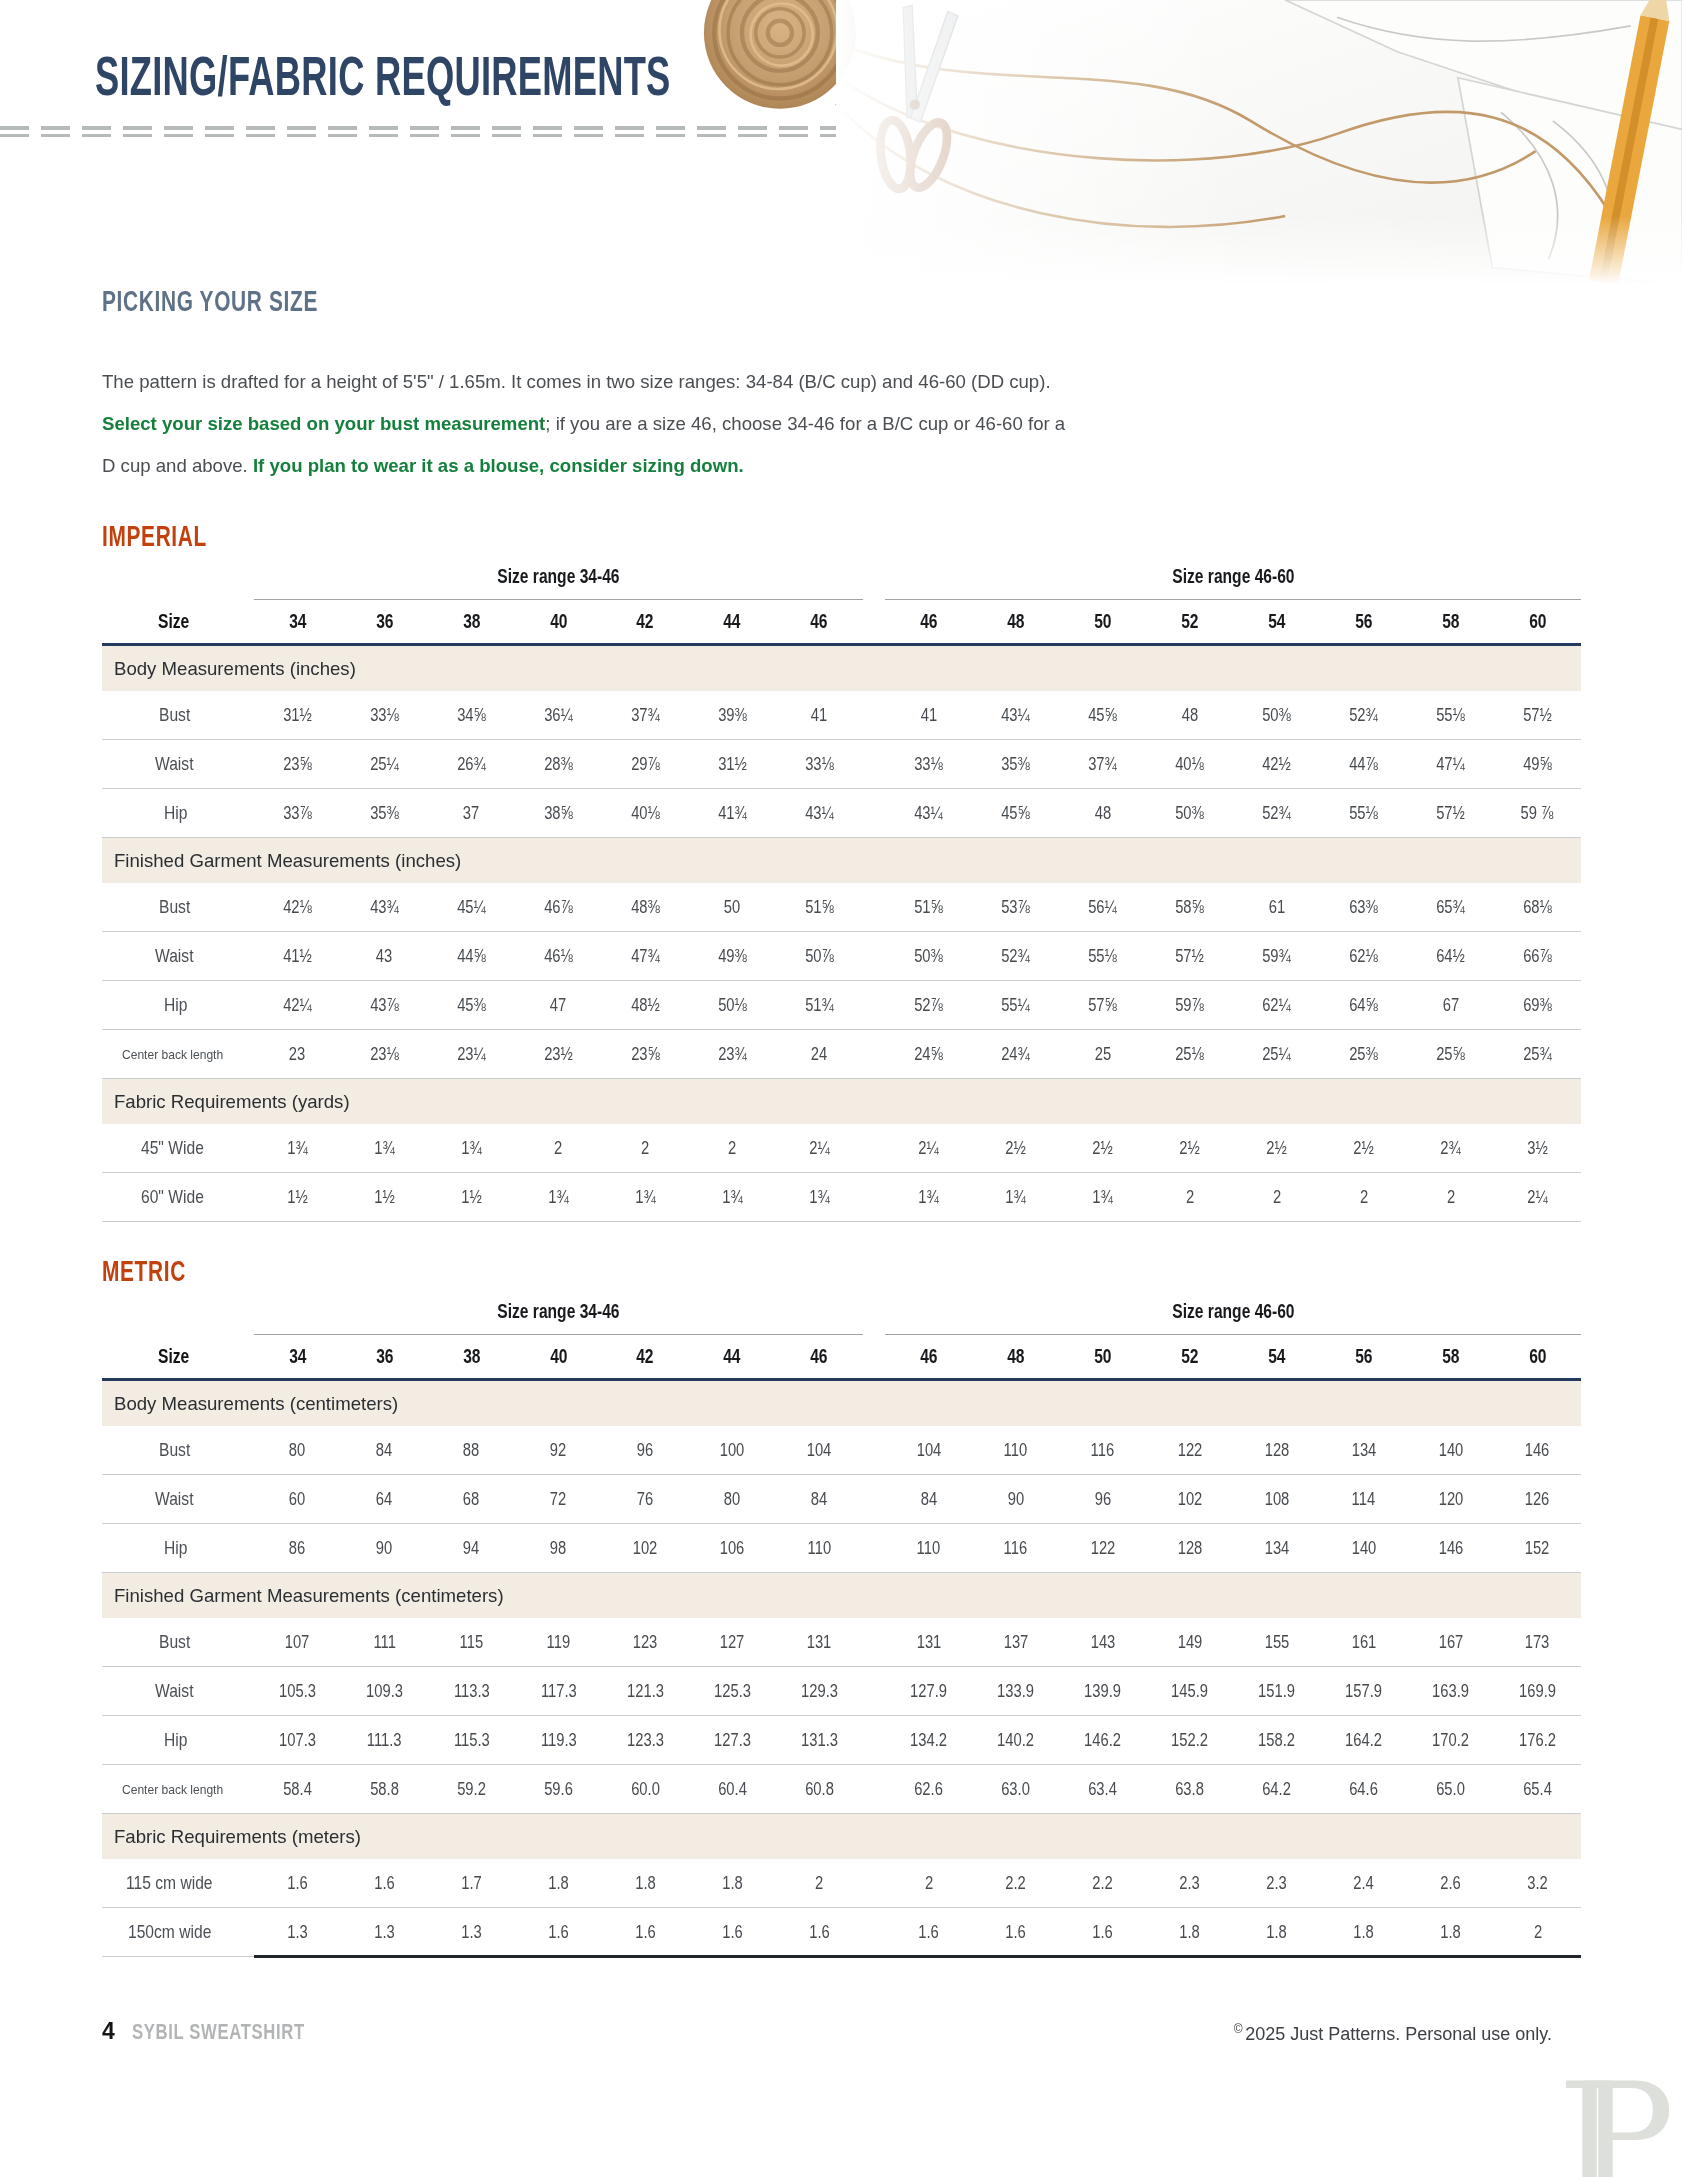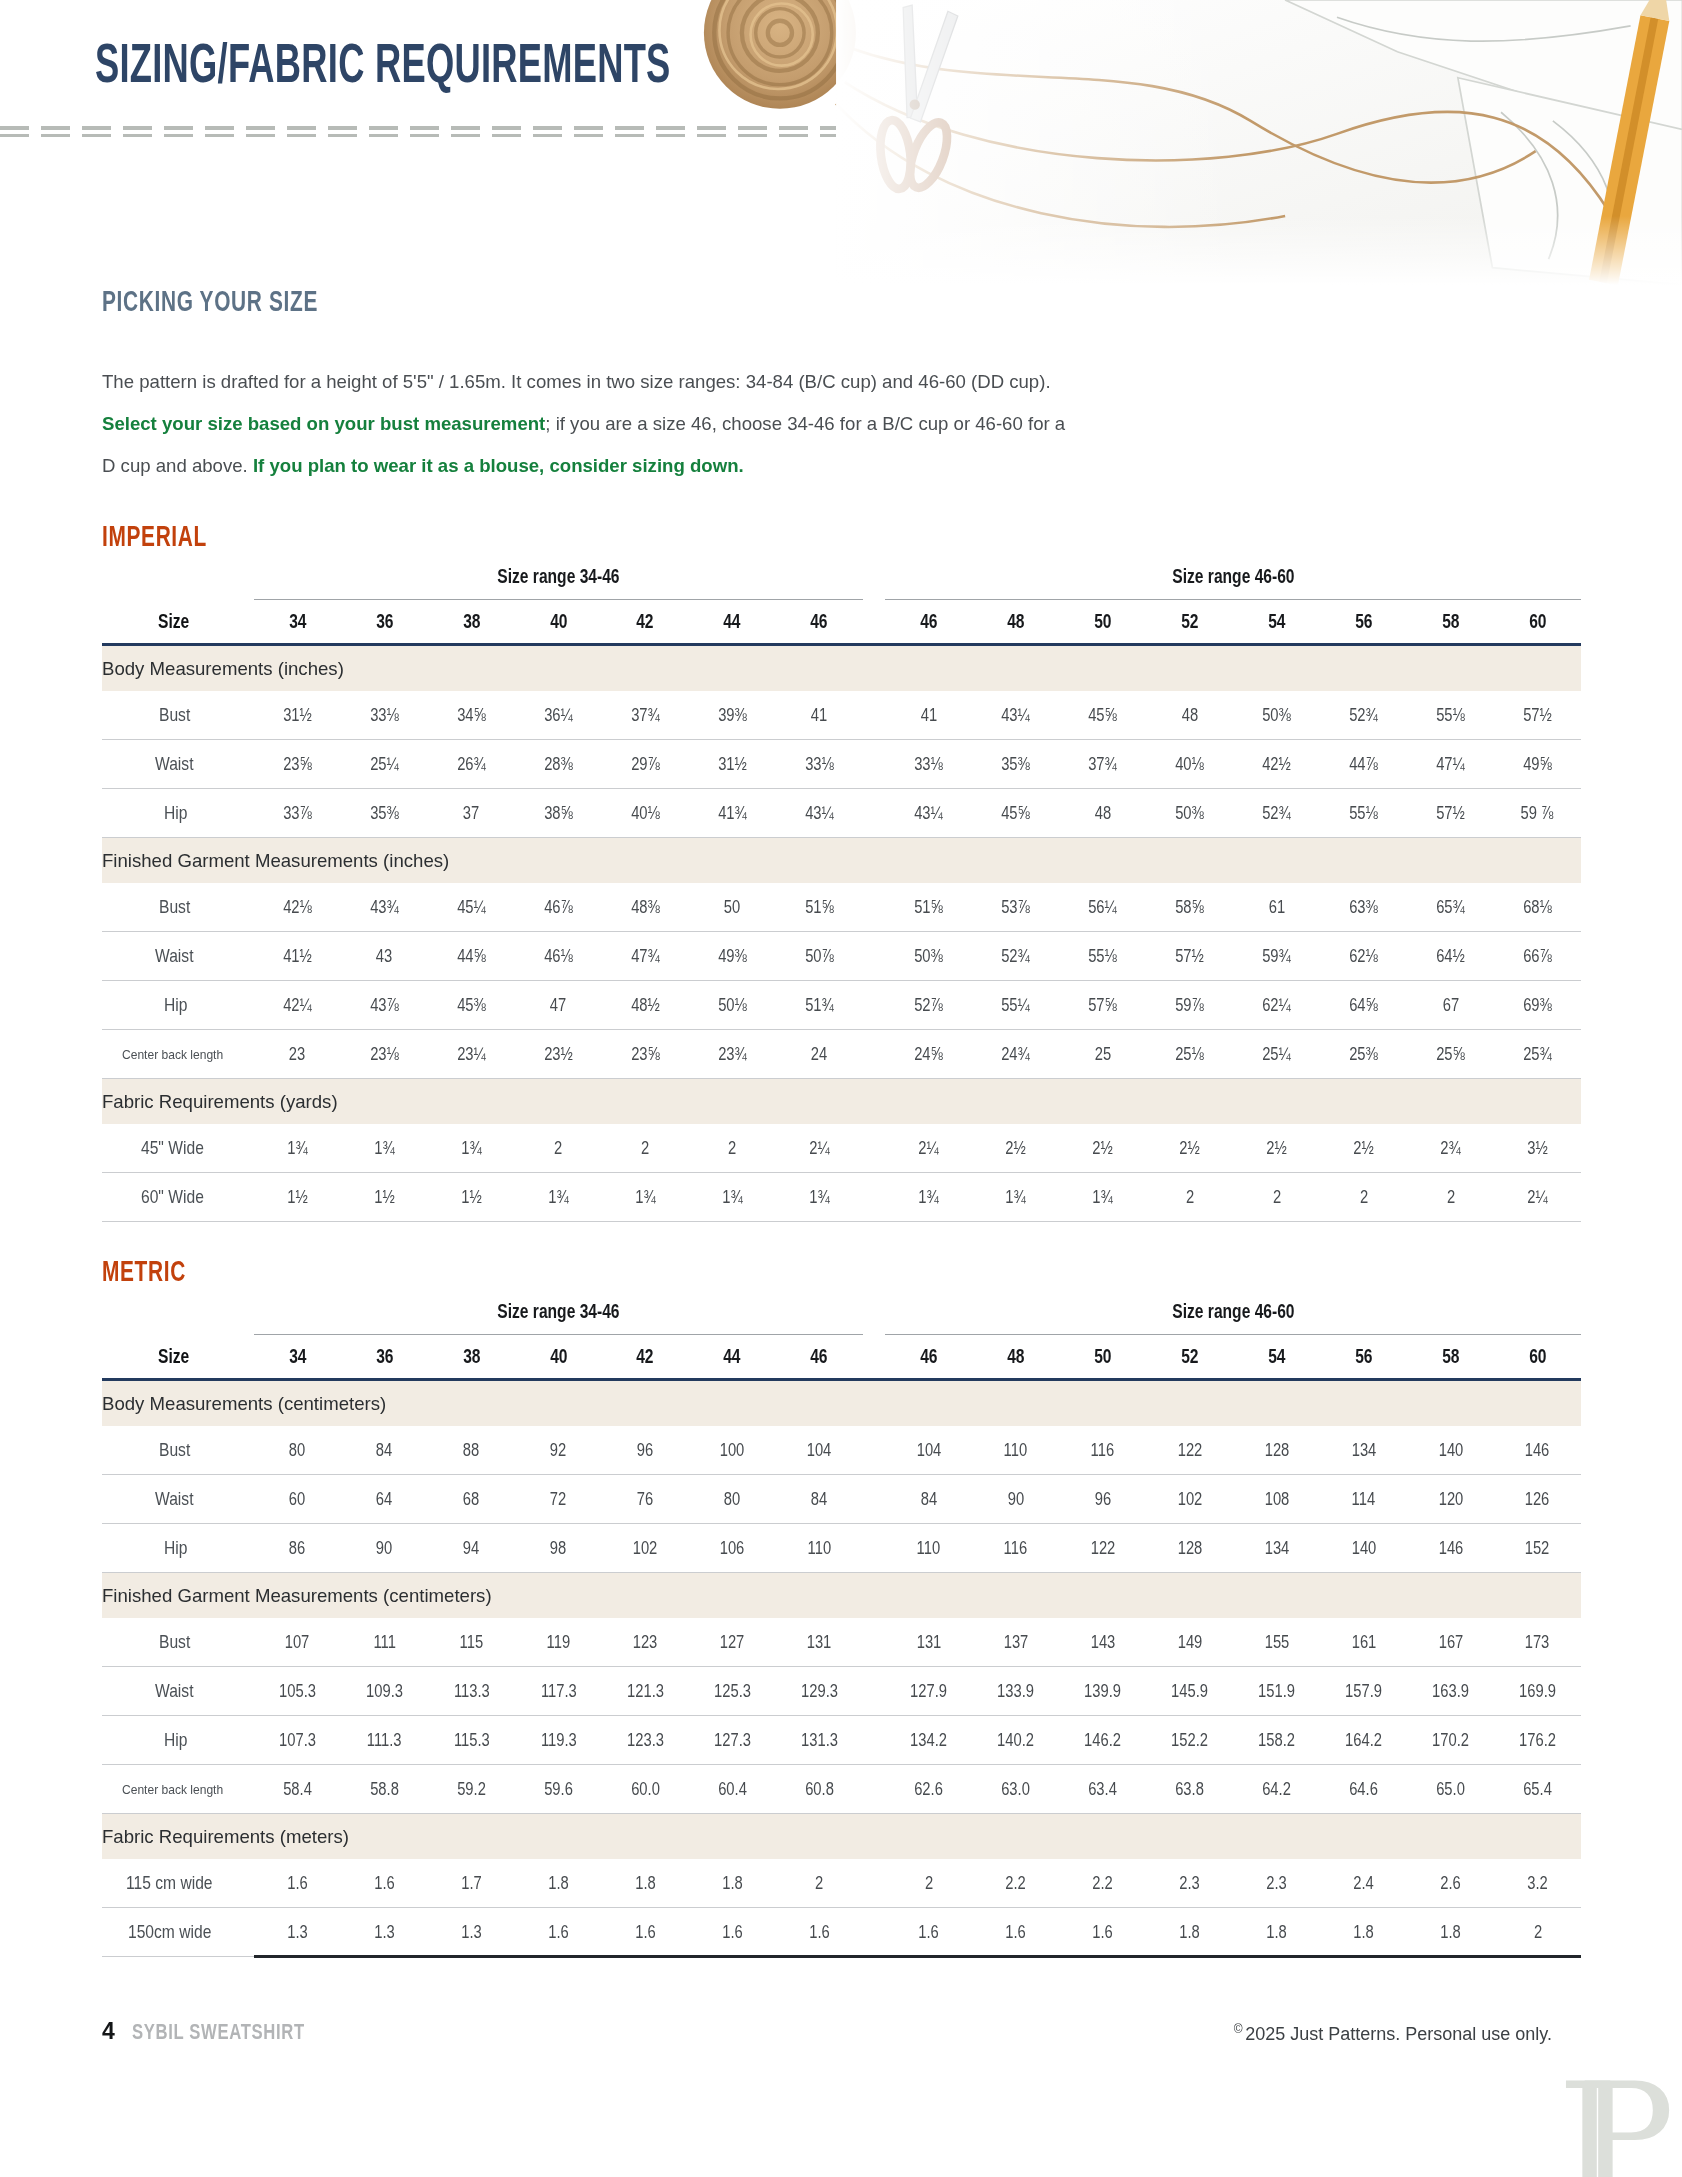--- a/index.html
+++ b/index.html
@@ -3,21 +3,21 @@
 <meta charset="utf-8">
 <title>Sizing/Fabric Requirements</title>
 <style>
   html,body{margin:0;padding:0;background:#ffffff;}
   body{font-family:"Liberation Sans","DejaVu Sans",sans-serif;}
   .page{position:relative;width:1683px;height:2177px;background:#ffffff;overflow:hidden;margin:0 auto;}
 
   .cond{display:inline-block;transform:scaleX(.78);transform-origin:center center;white-space:nowrap;}
 
   
-  .page-title{position:absolute;top:31px;left:95px;margin:0;font-size:55px;font-weight:700;color:#2e4566;letter-spacing:0.4px;z-index:3;}
+  .page-title{position:absolute;top:44px;left:95px;margin:0;font-size:55px;font-weight:700;color:#2e4566;letter-spacing:0.4px;z-index:3;}
   .page-title .cond{transform:scaleX(.66);transform-origin:left center;}
 
   .dash-rule{position:absolute;top:126px;left:0;width:858px;height:14px;z-index:1;}
   .dash-rule::before,.dash-rule::after{content:"";position:absolute;left:0;right:0;height:3.5px;
     background:repeating-linear-gradient(to right,#b7bbb7 0 29px,transparent 29px 41px);}
   .dash-rule::before{top:0;}
   .dash-rule::after{top:7.8px;}
 
   .header-photo{position:absolute;top:0;right:0;width:1003px;height:285px;z-index:2;}
 
@@ -42,21 +42,21 @@
   .range-cell{text-align:center;padding-bottom:11px;border-bottom:1.3px solid #a0a4a8;}
   .range-cell.a{grid-column:2 / span 7;}
   .range-cell.b{grid-column:10 / span 8;}
   .range-cell .cond{font-size:19.5px;font-weight:700;color:#17191c;transform:scaleX(.8);}
 
   .header-row{height:43px;border-bottom:3.9px solid #233a5e;}
   .header-row .label-cell .cond{font-size:19.5px;font-weight:700;color:#101214;transform:scaleX(.8);transform-origin:left center;}
   .head-cell{text-align:center;}
   .head-cell .cond{font-size:19.5px;font-weight:700;color:#17191c;transform:scaleX(.8);}
 
-  .band{height:45px;display:flex;align-items:center;background:#f2ece3;font-size:18.6px;color:#2b2e31;}
+  .band{height:45px;display:flex;align-items:center;background:#f2ece3;padding-left:12px;font-size:18.6px;color:#2b2e31;}
 
   .data-row{height:48px;border-bottom:0.9px solid #cbcdd0;}
   .data-row.no-border{border-bottom:none;}
   .label-cell{text-align:center;}
   .label-cell .cond{font-size:18.6px;color:#4b5055;transform:scaleX(.84);transform-origin:left center;}
   .label-cell.small .cond{font-size:13.4px;transform:scaleX(.9);}
   .val-cell{text-align:center;}
   .val-cell .cond{font-size:18px;color:#474b4f;transform:scaleX(.82);}
 
   .metric-bottom{display:grid;grid-template-columns:152px 1fr;}

